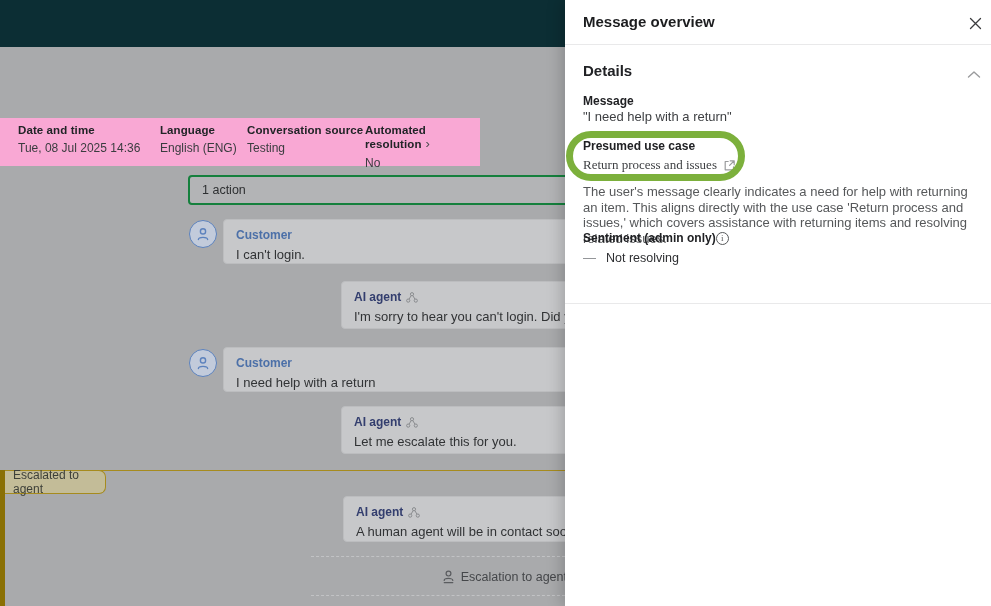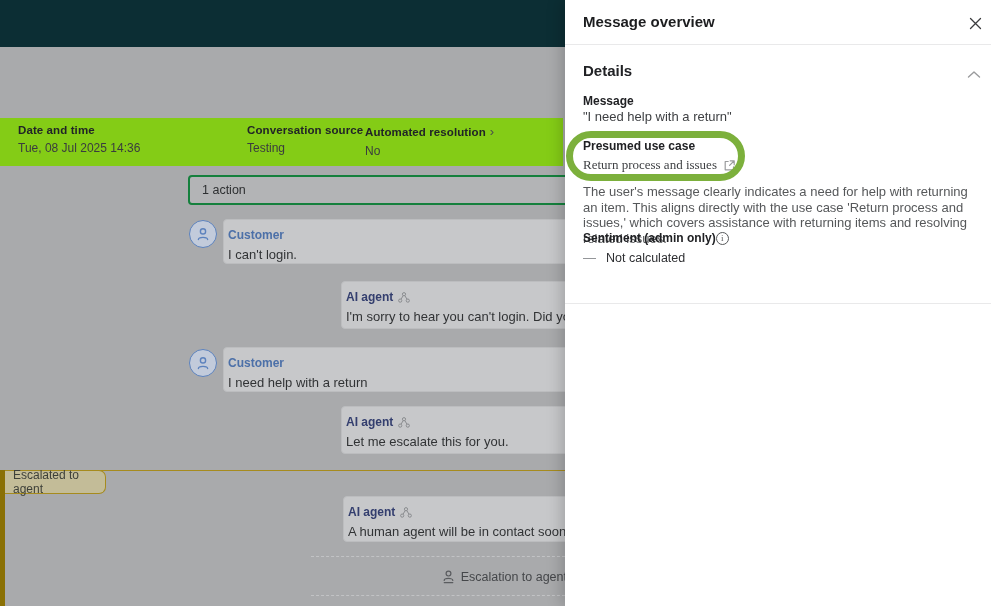--- a/index.html
+++ b/index.html
@@ -7,41 +7,41 @@
   body {
     font-family:"Liberation Sans", sans-serif;
     position:relative; overflow:hidden; background:#a9aaac;
   }
   .stage { position:absolute; inset:0; width:991px; height:606px; overflow:hidden; }
 
   
   .left-region { position:absolute; left:0; top:0; width:565px; height:606px; overflow:hidden; }
   .topbar { position:absolute; left:0; top:0; width:565px; height:47px; background:#0c2e34; }
 
-  .meta-band { position:absolute; left:0; top:118px; width:563px; height:48px; background:#84cc16; }
+  .meta-band { position:absolute; left:0; top:118px; width:480px; height:48px; background:#f9a8d4; }
   .meta-col { position:absolute; top:6px; }
   .meta-label { font-size:11.5px; font-weight:700; color:#212427; letter-spacing:.1px; }
   .meta-value { font-size:12px; color:#3a3c3f; margin-top:5px; }
   .meta-chevron { font-size:13px; color:#4a4c4f; font-weight:400; margin-left:4px; }
 
   .action-bar {
     position:absolute; left:188px; top:175px; width:500px; height:30px;
     background:#b3b4b6; border:2px solid #15803d; border-radius:4px;
     display:flex; align-items:center; padding-left:12px;
     font-size:12.5px; color:#2d2f31;
   }
 
   .avatar {
     position:absolute; width:28px; height:28px; border-radius:50%;
     border:1.5px solid #5c82bd; background:#c2cbdb;
     display:flex; align-items:center; justify-content:center;
   }
   .card {
     position:absolute; background:#c7c8ca; border:1px solid #bcbdbf;
-    border-radius:4px; padding:8px 4px; white-space:nowrap; overflow:hidden;
+    border-radius:4px; padding:8px 12px; white-space:nowrap; overflow:hidden;
   }
   .card .author-row { display:flex; align-items:center; gap:5px; }
   .card .author { font-size:12px; font-weight:700; }
   .author.customer { color:#4c70a8; }
   .author.ai { color:#333e6e; }
   .card .text { font-size:13px; color:#313335; margin-top:5px; }
 
   .gold-left-bar { position:absolute; left:0; top:470px; width:5px; height:136px; background:#8a7004; }
   .gold-top-line { position:absolute; left:5px; top:470px; width:560px; height:0; border-top:1.5px solid #a68b1e; }
   .escalated-tab {
@@ -109,20 +109,24 @@
 
   <div class="left-region">
 
     <div class="topbar"></div>
 
     <div class="meta-band">
       <div class="meta-col" style="left:18px">
         <div class="meta-label">Date and time</div>
         <div class="meta-value">Tue, 08 Jul 2025 14:36</div>
       </div>
+      <div class="meta-col" style="left:160px">
+        <div class="meta-label">Language</div>
+        <div class="meta-value">English (ENG)</div>
+      </div>
       <div class="meta-col" style="left:247px">
         <div class="meta-label">Conversation source</div>
         <div class="meta-value">Testing</div>
       </div>
       <div class="meta-col" style="left:365px">
         <div class="meta-label">
           <span>Automated resolution</span><span class="meta-chevron">›</span>
         </div>
         <div class="meta-value">No</div>
       </div>
@@ -245,21 +249,21 @@
     </div>
 
     <div class="explanation">The user's message clearly indicates a need for help with returning an item. This aligns directly with the use case 'Return process and issues,' which covers assistance with returning items and resolving related issues.</div>
 
     <div class="sentiment-label-row">
       <span>Sentiment (admin only)</span>
       <span class="info-icon">i</span>
     </div>
     <div class="sentiment-value-row">
       <span class="dash">—</span>
-      <span>Not calculated</span>
+      <span>Not resolving</span>
     </div>
 
     <div class="panel-divider" style="top:303px"></div>
   </div>
 
   <div class="green-ring"></div>
 
 </div>
 
 </body></html>

